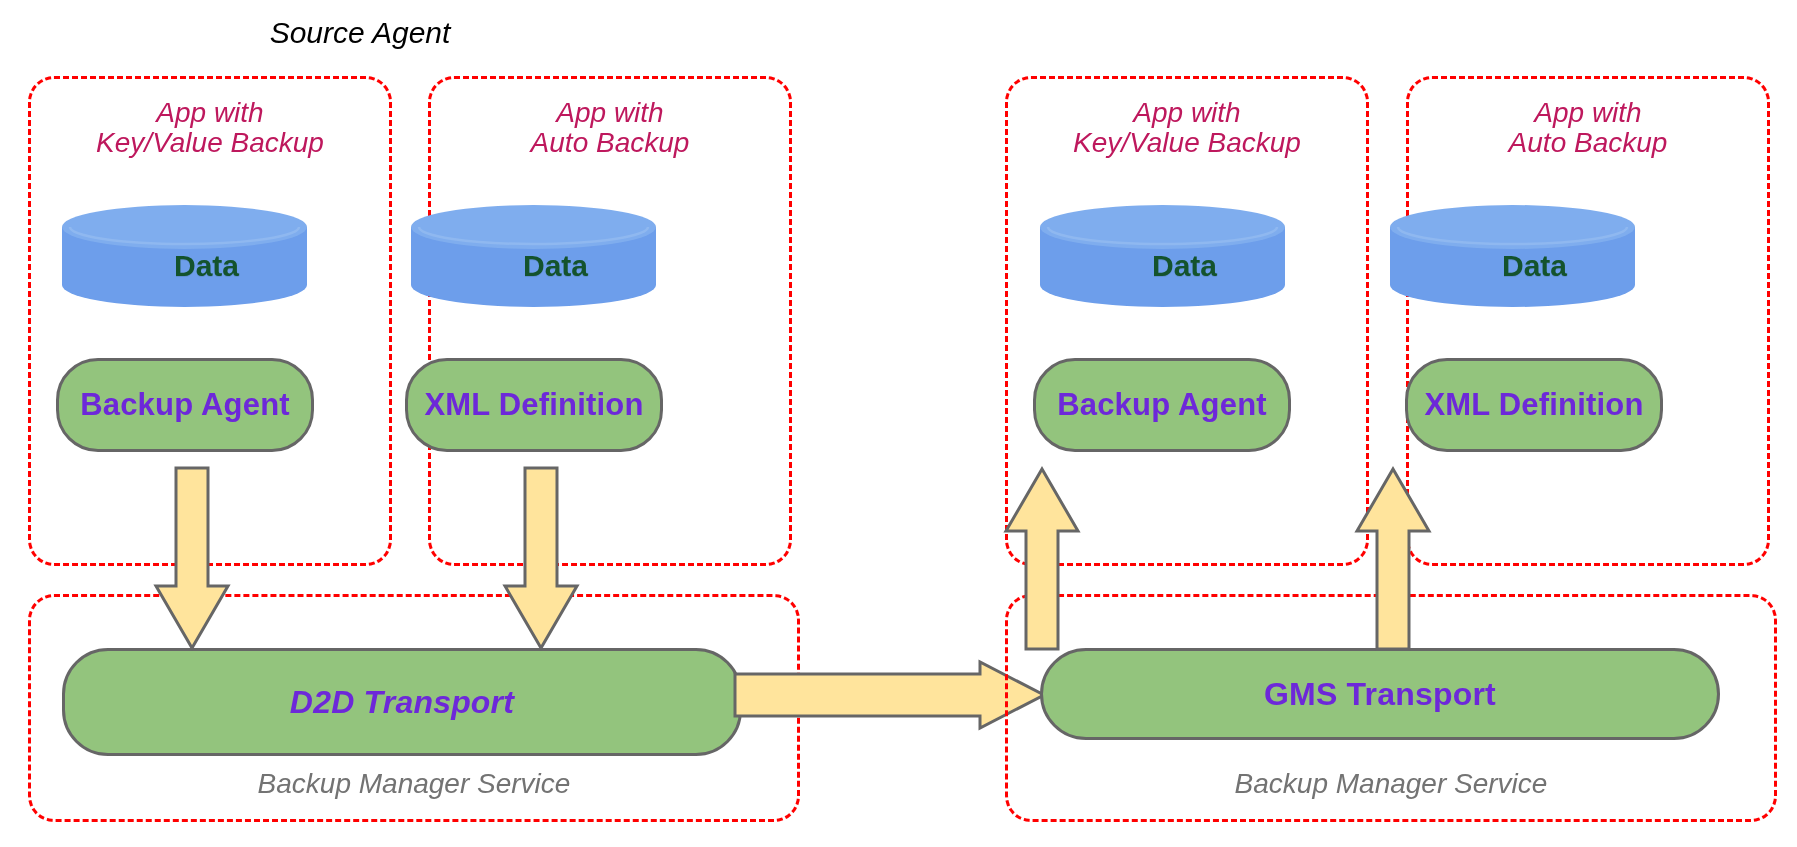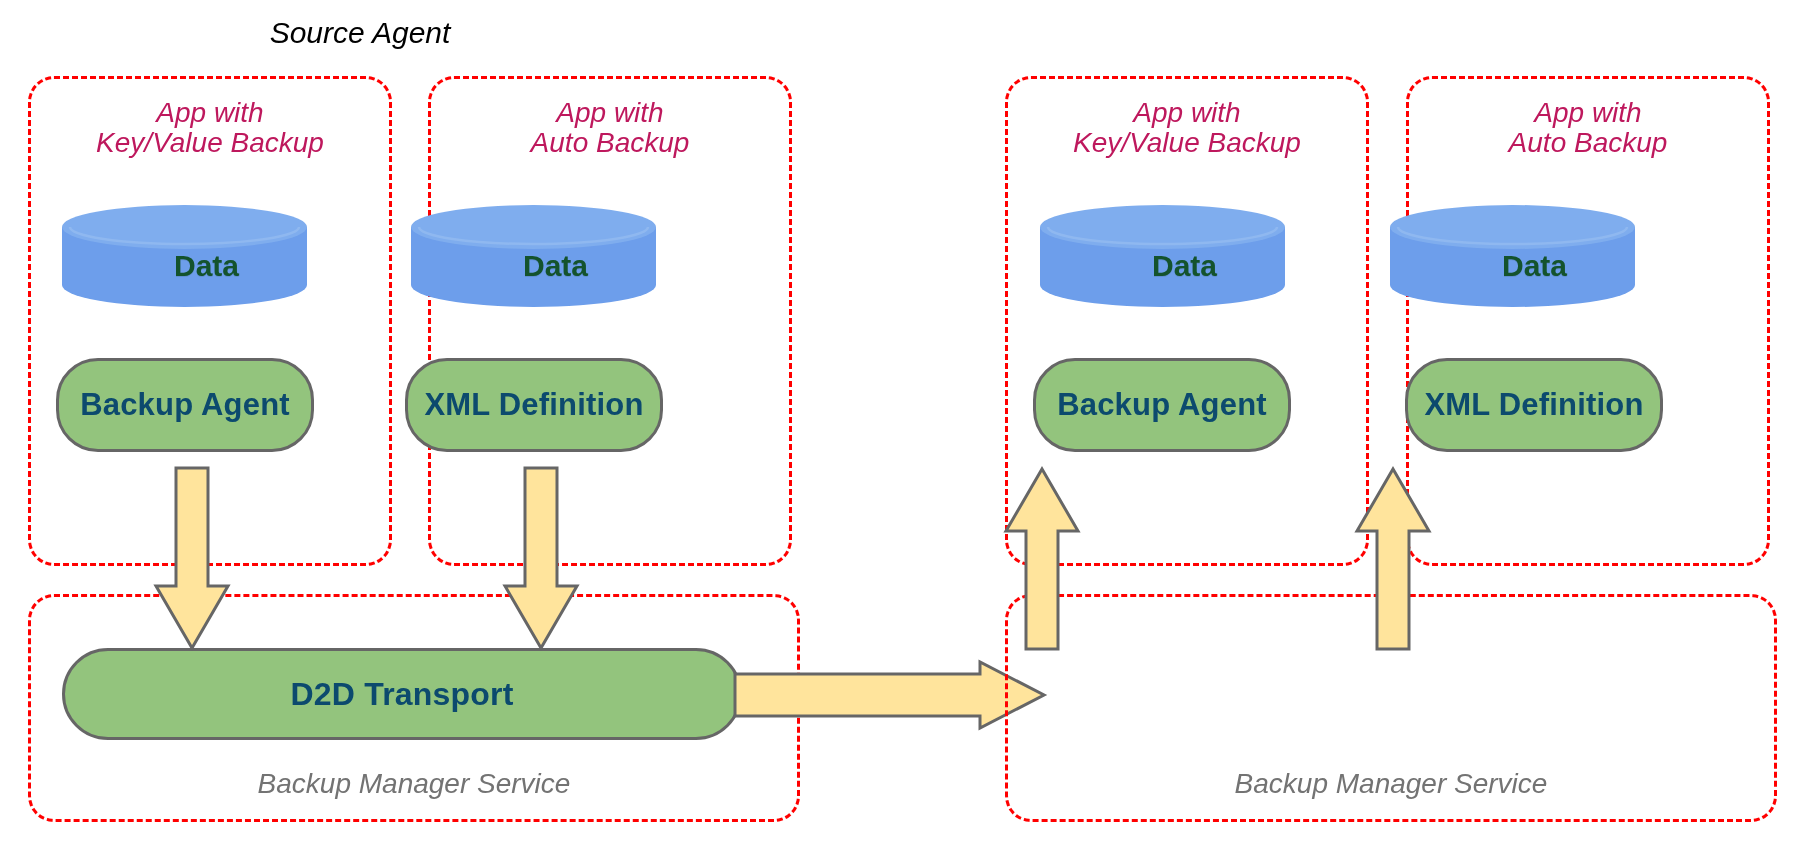--- a/index.html
+++ b/index.html
@@ -65,21 +65,21 @@
 
   
   .green-pill{
     position:absolute;
     background:#93c47d;
     border:3px solid #666666;
     box-sizing:border-box;
     display:flex;align-items:center;justify-content:center;
   }
   .green-pill .label{
-    font-size:31px;font-weight:bold;color:#0c4a6e;
+    font-size:31px;font-weight:bold;color:#6d28d9;
     white-space:nowrap;letter-spacing:0.2px;
   }
   .pill-small{border-radius:42px;}
   .pill-wide{border-radius:46px;}
   .pill-wide .label{font-size:32px;}
 
   
   .arrow{position:absolute;}
   .arrow svg{display:block;width:100%;height:100%;overflow:visible;}
 </style>
@@ -119,21 +119,21 @@
     </svg>
     <div class="cyl-label" style="top:44px;">Data</div>
   </div>
 
   <div class="green-pill pill-small" style="left:405px;top:358px;width:258px;height:94px;">
     <span class="label">XML Definition</span>
   </div>
 
   <div class="dashed-box" style="left:28px;top:594px;width:772px;height:228px;"></div>
 
-  <div class="green-pill pill-wide" style="left:62px;top:648px;width:680px;height:92px;">
+  <div class="green-pill pill-wide" style="left:62px;top:648px;width:680px;height:108px;font-style:italic;">
     <span class="label">D2D Transport</span>
   </div>
 
   <div class="bms-caption" style="left:28px;top:770px;width:772px;">Backup Manager Service</div>
 
   <div class="arrow" style="left:155px;top:468px;width:74px;height:182px;">
     <svg viewBox="0 0 74 182" preserveAspectRatio="none">
       <path d="M21,0 L53,0 L53,118 L73,118 L37,180 L1,118 L21,118 Z" fill="#ffe49c" stroke="#666666" stroke-width="3" stroke-linejoin="miter"></path>
     </svg>
   </div>
@@ -176,20 +176,23 @@
     <svg viewBox="0 0 245 102" preserveAspectRatio="none">
       <path d="M0,22 L0,80 A122.5,22 0 0 0 245,80 L245,22 Z" fill="#6d9eeb"></path>
       <ellipse cx="122.5" cy="22" rx="122.5" ry="22" fill="#7fadee"></ellipse>
       <path d="M8,22 A114.5,17 0 0 0 237,22" fill="none" stroke="#8fb8f0" stroke-width="2.5"></path>
     </svg>
     <div class="cyl-label" style="top:44px;">Data</div>
   </div>
 
   <div class="dashed-box" style="left:1005px;top:594px;width:772px;height:228px;"></div>
 
+  <div class="green-pill pill-wide" style="left:1040px;top:648px;width:680px;height:92px;">
+    <span class="label">GMS Transport</span>
+  </div>
 
   <div class="bms-caption" style="left:1005px;top:770px;width:772px;">Backup Manager Service</div>
 
   <div class="arrow" style="left:1005px;top:468px;width:74px;height:182px;">
     <svg viewBox="0 0 74 182" preserveAspectRatio="none">
       <path d="M37,1 L73,63 L53,63 L53,181 L21,181 L21,63 L1,63 Z" fill="#ffe49c" stroke="#666666" stroke-width="3" stroke-linejoin="miter"></path>
     </svg>
   </div>
 
   <div class="arrow" style="left:1356px;top:468px;width:74px;height:182px;">

